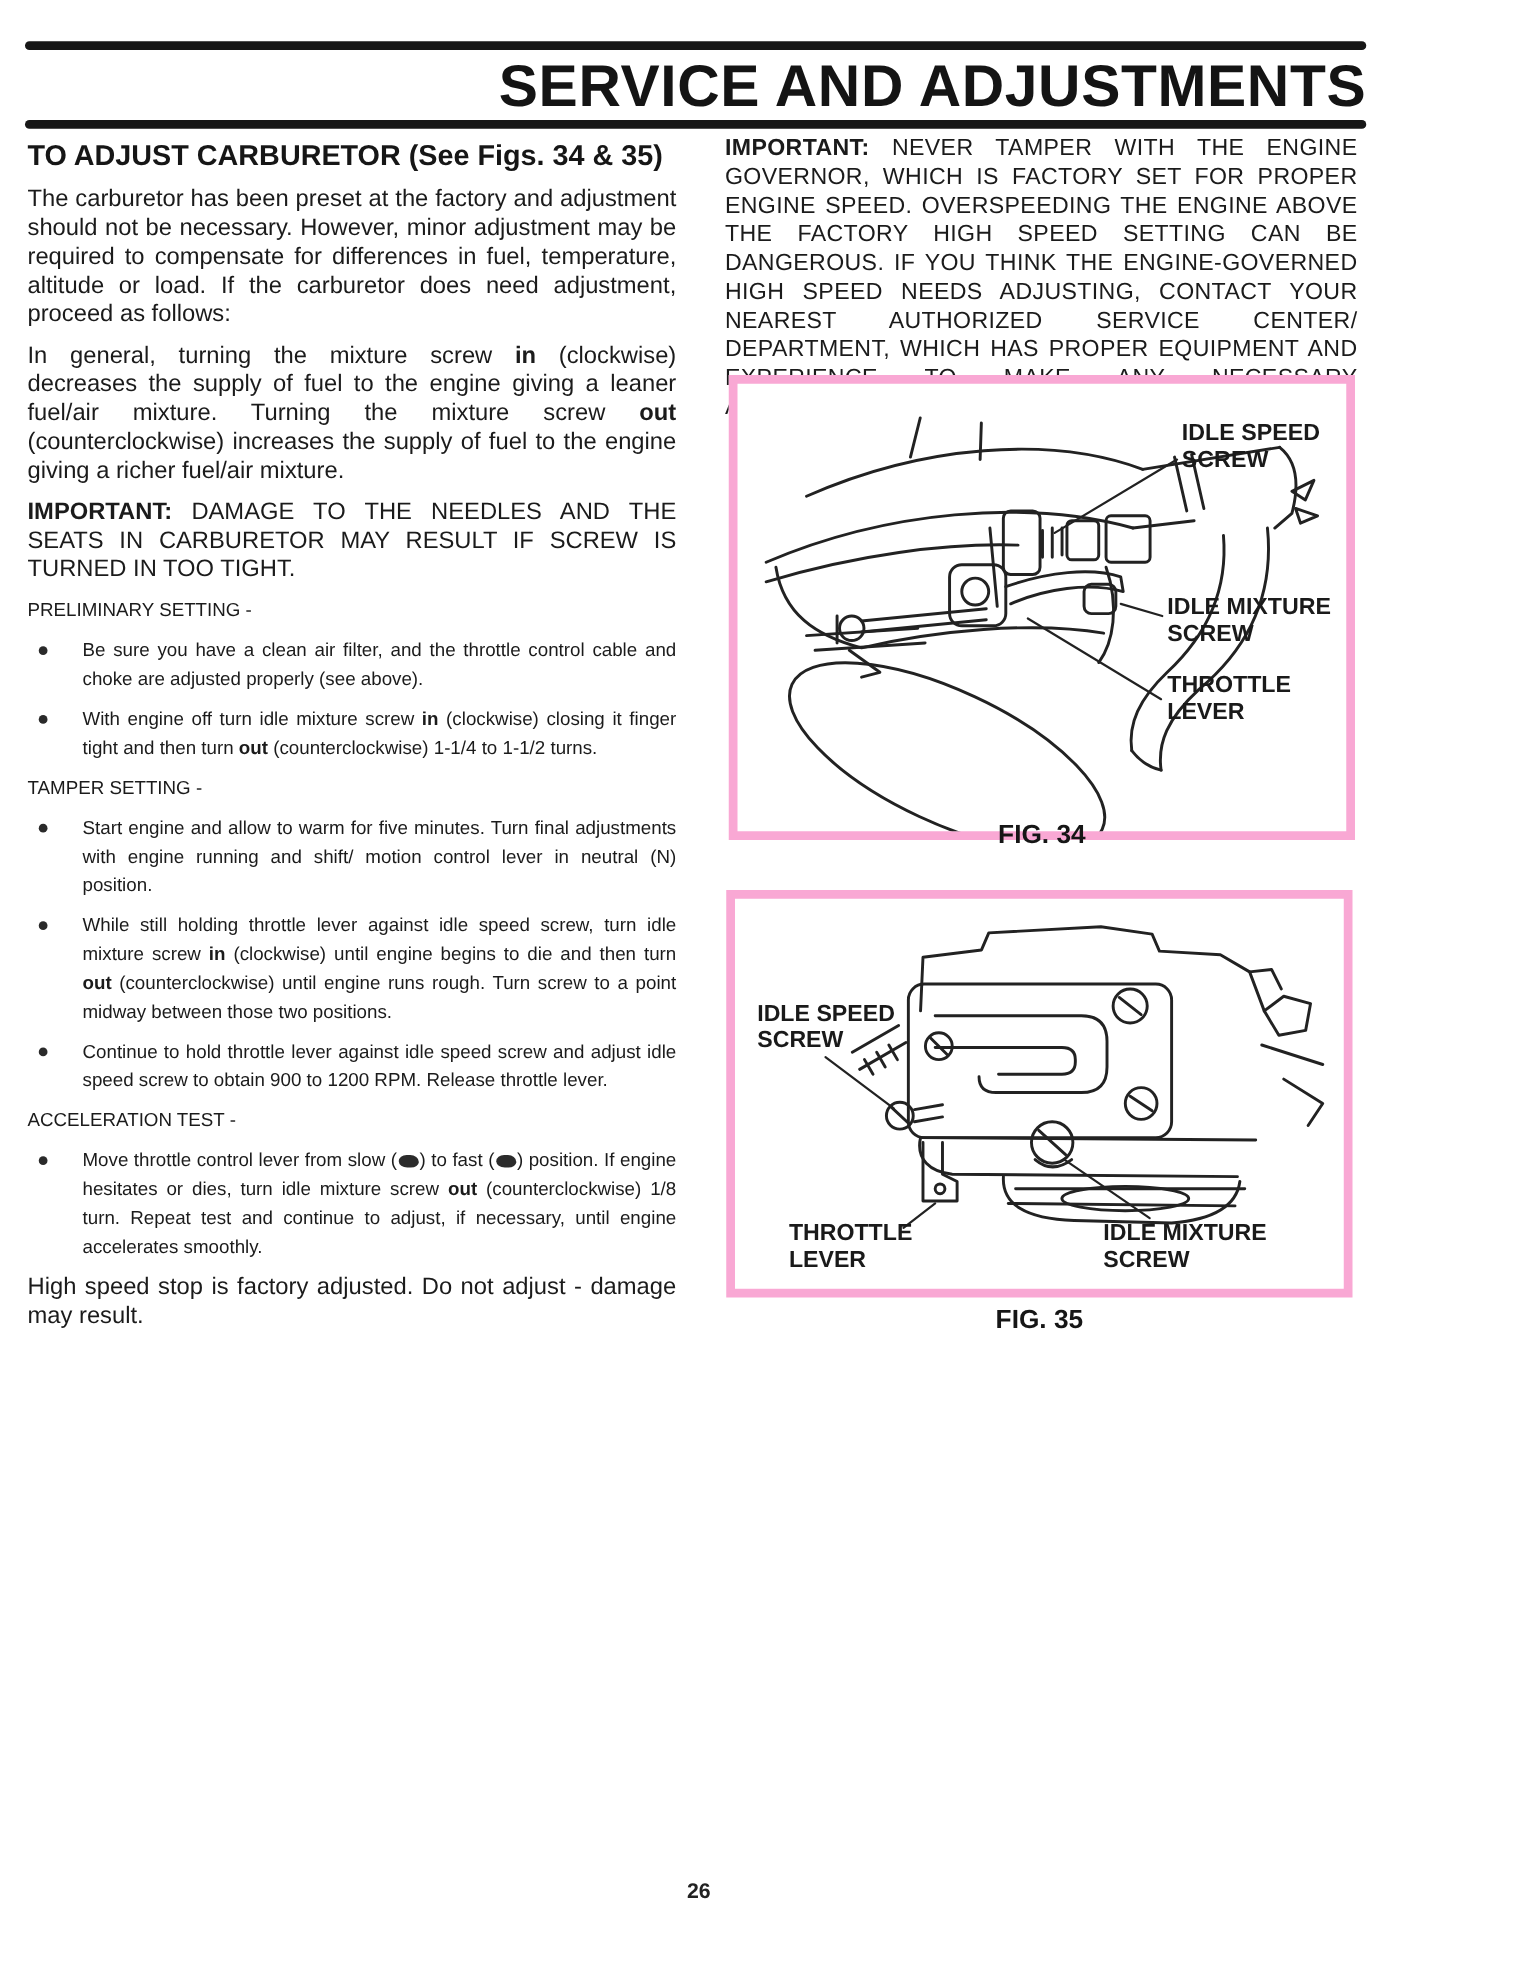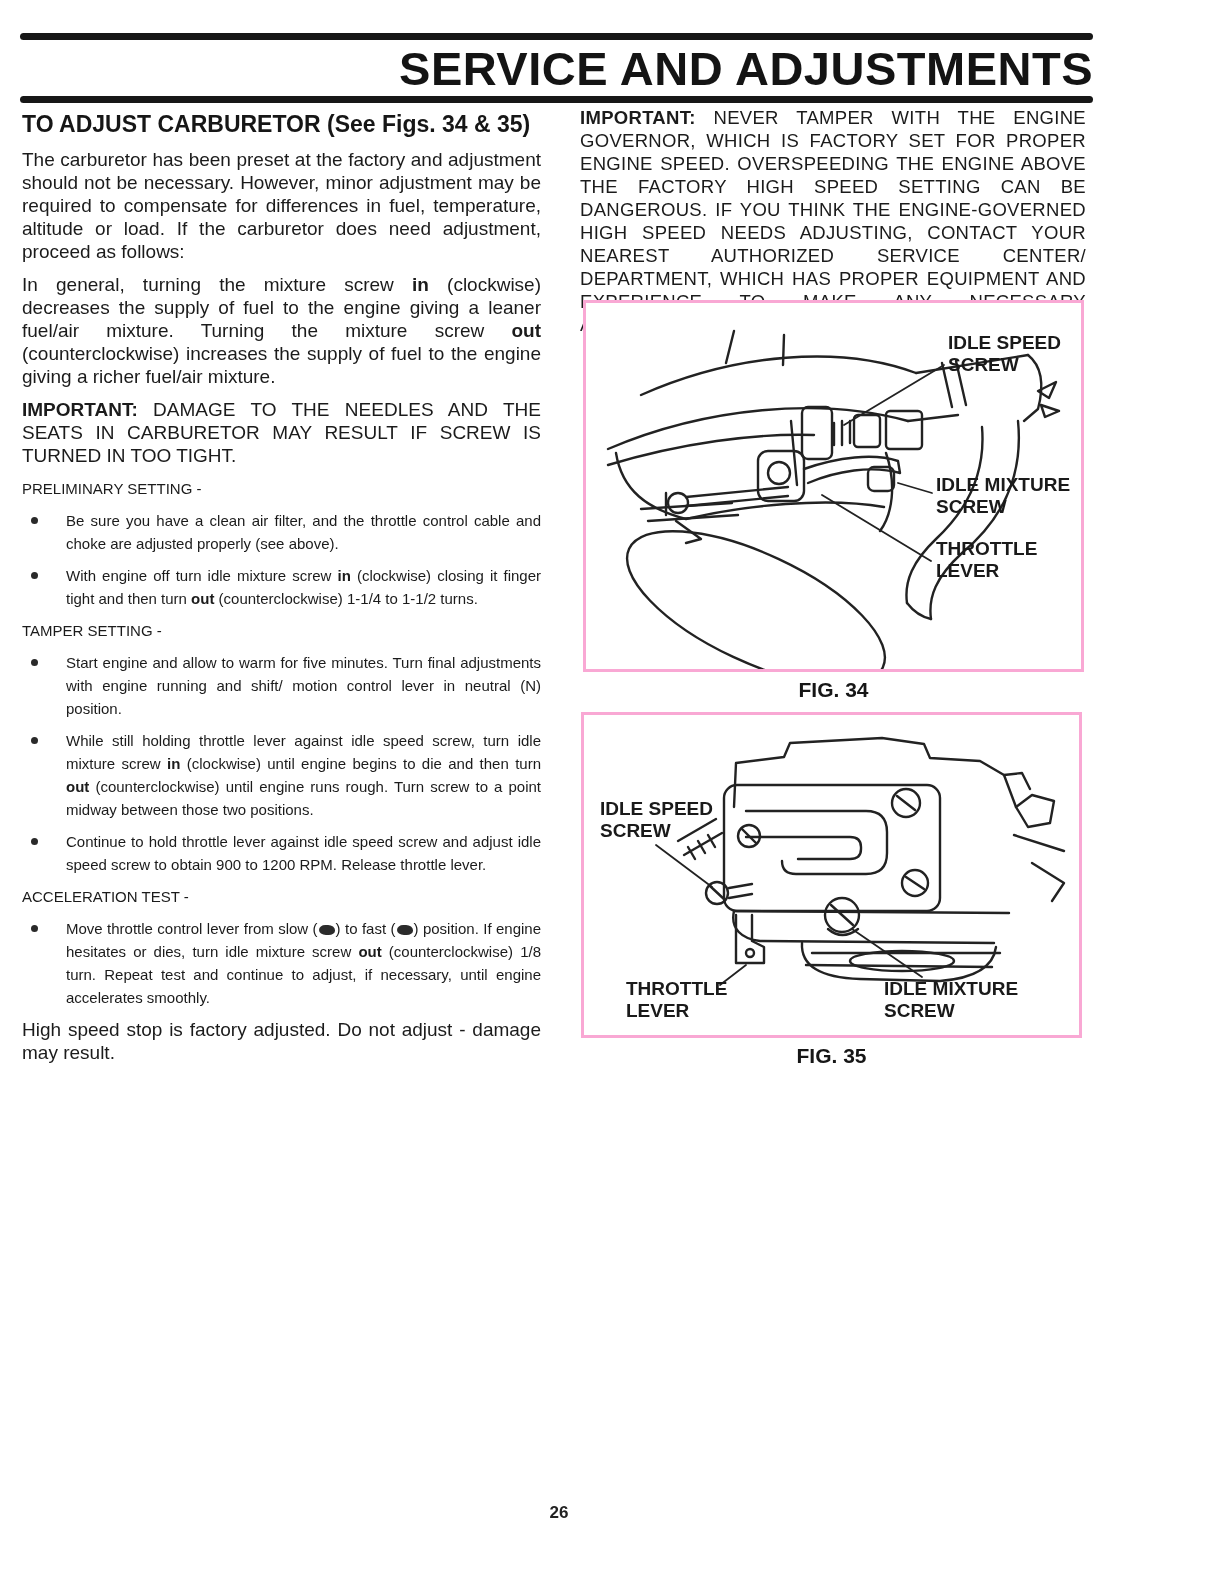--- a/index.html
+++ b/index.html
@@ -30,28 +30,28 @@
     position:relative;padding-left:44px;margin:0 0 9px 0;
     font-size:15px;line-height:23px;text-align:justify;
   }
   .bullet-marker{position:absolute;left:9px;top:8px;width:7px;height:7px;background:#2a2a2a;border-radius:50%;}
 
   .mini-icon{
     display:inline-block;width:16px;height:10px;background:#2b2b2b;margin:0 1px;
     border-radius:55% 60% 55% 60% / 70% 75% 60% 70%;vertical-align:-1px;
   }
 
-  .figure-box{position:absolute;border:3px solid #f9a8d4;box-sizing:border-box;background:#fff;}
+  .figure-box{position:absolute;border:7px solid #f9a8d4;box-sizing:border-box;background:#fff;}
   #fig34-box{left:583px;top:300px;width:501px;height:372px;}
   #fig35-box{left:581px;top:712px;width:501px;height:326px;}
   .fig-caption{
     position:absolute;width:501px;text-align:center;margin:0;
     font-size:21px;font-weight:bold;color:#161616;
   }
-  #fig34-caption{left:583px;top:678px;}
+  #fig34-caption{left:583px;top:656px;}
   #fig35-caption{left:581px;top:1044px;}
 
   .figure-box svg{display:block;width:100%;height:100%;}
   .fig-line{fill:none;stroke:#222;stroke-width:2.4;stroke-linecap:round;stroke-linejoin:round;}
   .fig-line.thin{stroke-width:1.8;}
   .fig-label{font-family:"Liberation Sans",sans-serif;font-size:19px;font-weight:bold;fill:#1a1a1a;}
 
   .page-number{
     position:absolute;top:1503px;left:0;width:1118px;text-align:center;
     font-size:17px;font-weight:bold;color:#222;

